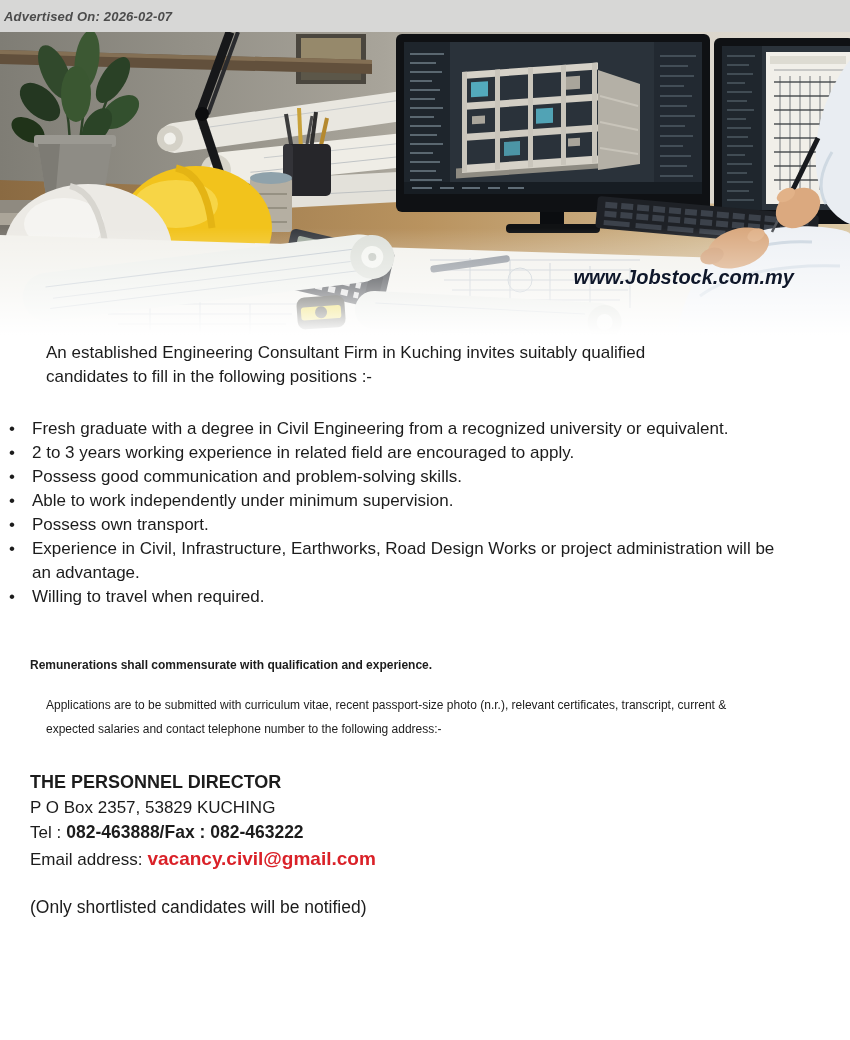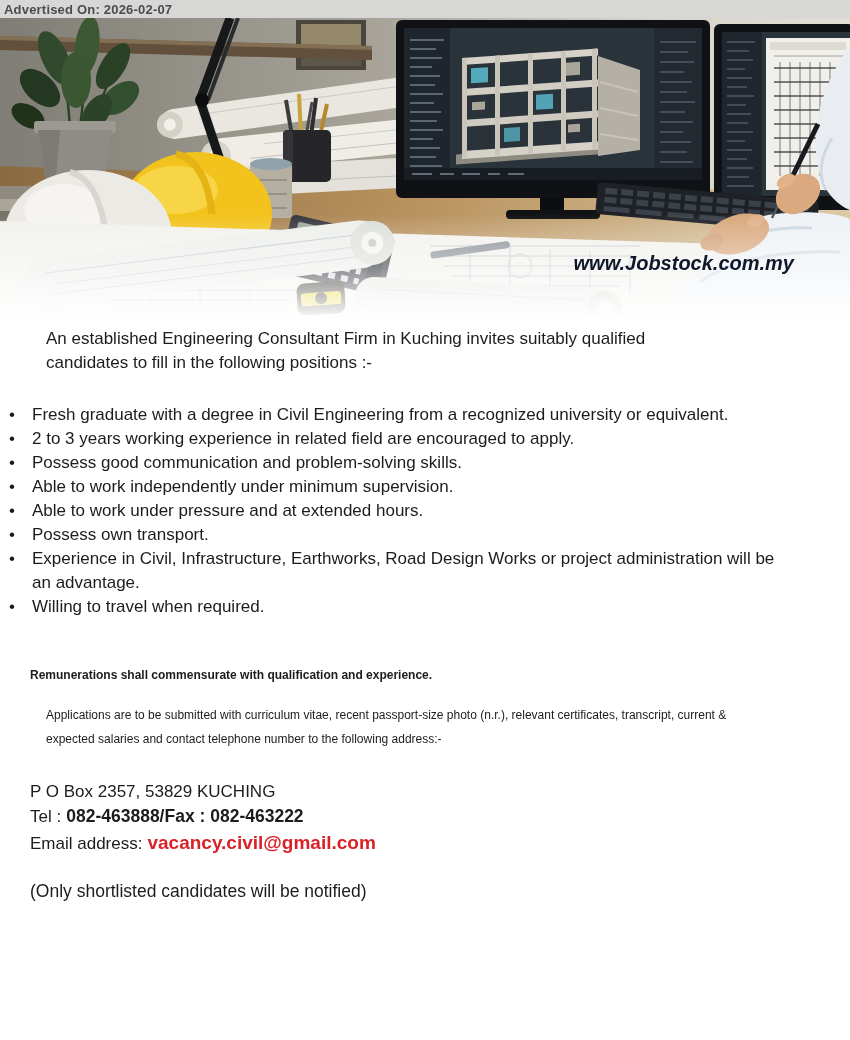--- a/index.html
+++ b/index.html
@@ -3,22 +3,22 @@
 <meta charset="utf-8">
 <style>
   html,body{margin:0;padding:0;background:#ffffff;}
   .page{
     width:850px;height:1040px;position:relative;overflow:hidden;
     background:#ffffff;color:#1c1c1c;
     font-family:"Liberation Sans",sans-serif;
   }
   
   .topbar{
-    height:18px;background:#d7d7d6;display:flex;align-items:center;
-    padding-left:4px;box-sizing:border-box;
+    height:32px;background:#d7d7d6;display:flex;align-items:center;
+    padding-left:4px;box-sizing:border-box;font-style:italic;
   }
   .topbar span{font-size:13px;font-weight:bold;color:#4c4c4c;letter-spacing:.2px;}
   
   .hero{position:relative;width:850px;height:303px;background:#cfc9be;}
   .hero svg{display:block;}
   .hero-headline{
     position:absolute;right:30px;top:168px;white-space:nowrap;
     font-size:38px;font-weight:bold;font-style:italic;color:#e60000;
     text-shadow:1px 2px 3px rgba(80,55,55,.45);letter-spacing:-.5px;
   }
@@ -306,32 +306,32 @@
   </div>
 
   <p class="intro">An established Engineering Consultant Firm in Kuching invites suitably qualified candidates to fill in the following positions :-</p>
 
 
   <ul class="reqs">
       <li>Fresh graduate with a degree in Civil Engineering from a recognized university or equivalent.</li>
       <li>2 to 3 years working experience in related field are encouraged to apply.</li>
       <li>Possess good communication and problem-solving skills.</li>
       <li>Able to work independently under minimum supervision.</li>
-      <li>Able to work under pressure and at extended hours.</li>
       <li>Possess own transport.</li>
       <li>Experience in Civil, Infrastructure, Earthworks, Road Design Works or project administration will be an advantage.</li>
       <li>Willing to travel when required.</li>
     </ul>
 
   <div class="sec">
     <p class="remu">Remunerations shall commensurate with qualification and experience.</p>
     <p class="inst">Applications are to be submitted with curriculum vitae, recent passport-size photo (n.r.), relevant certificates, transcript, current &amp; expected salaries and contact telephone number to the following address:-</p>
   </div>
 
   <div class="contact">
+    <p class="recipient">THE PERSONNEL DIRECTOR</p>
     <p>P O Box 2357, 53829 KUCHING</p>
     <p><span class="lbl">Tel :</span><span class="tel-num">082-463888/Fax : 082-463222</span></p>
     <p class="email-row"><span class="lbl">Email address:</span><a class="email-link" href="#">vacancy.civil@gmail.com</a></p>
   </div>
 
   <p class="footnote">(Only shortlisted candidates will be notified)</p>
 
 </div>
 
 </body></html>

